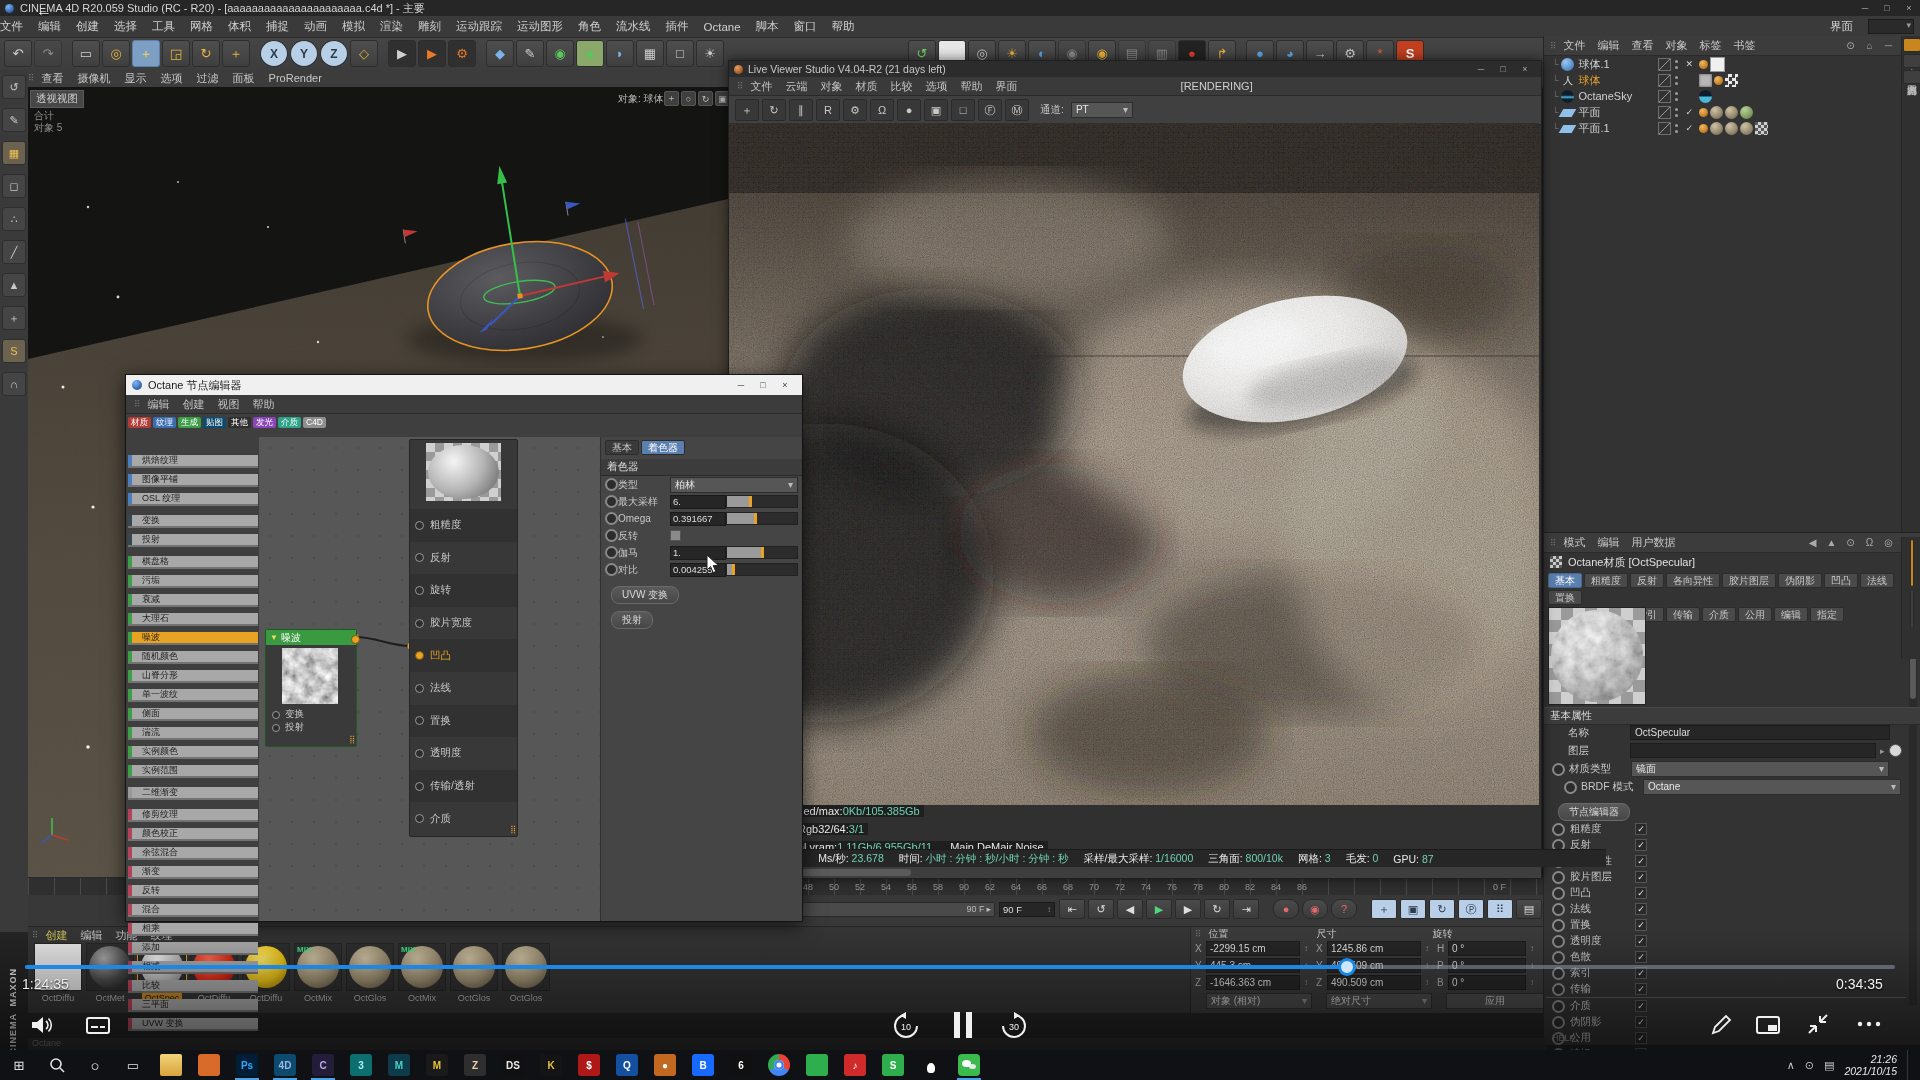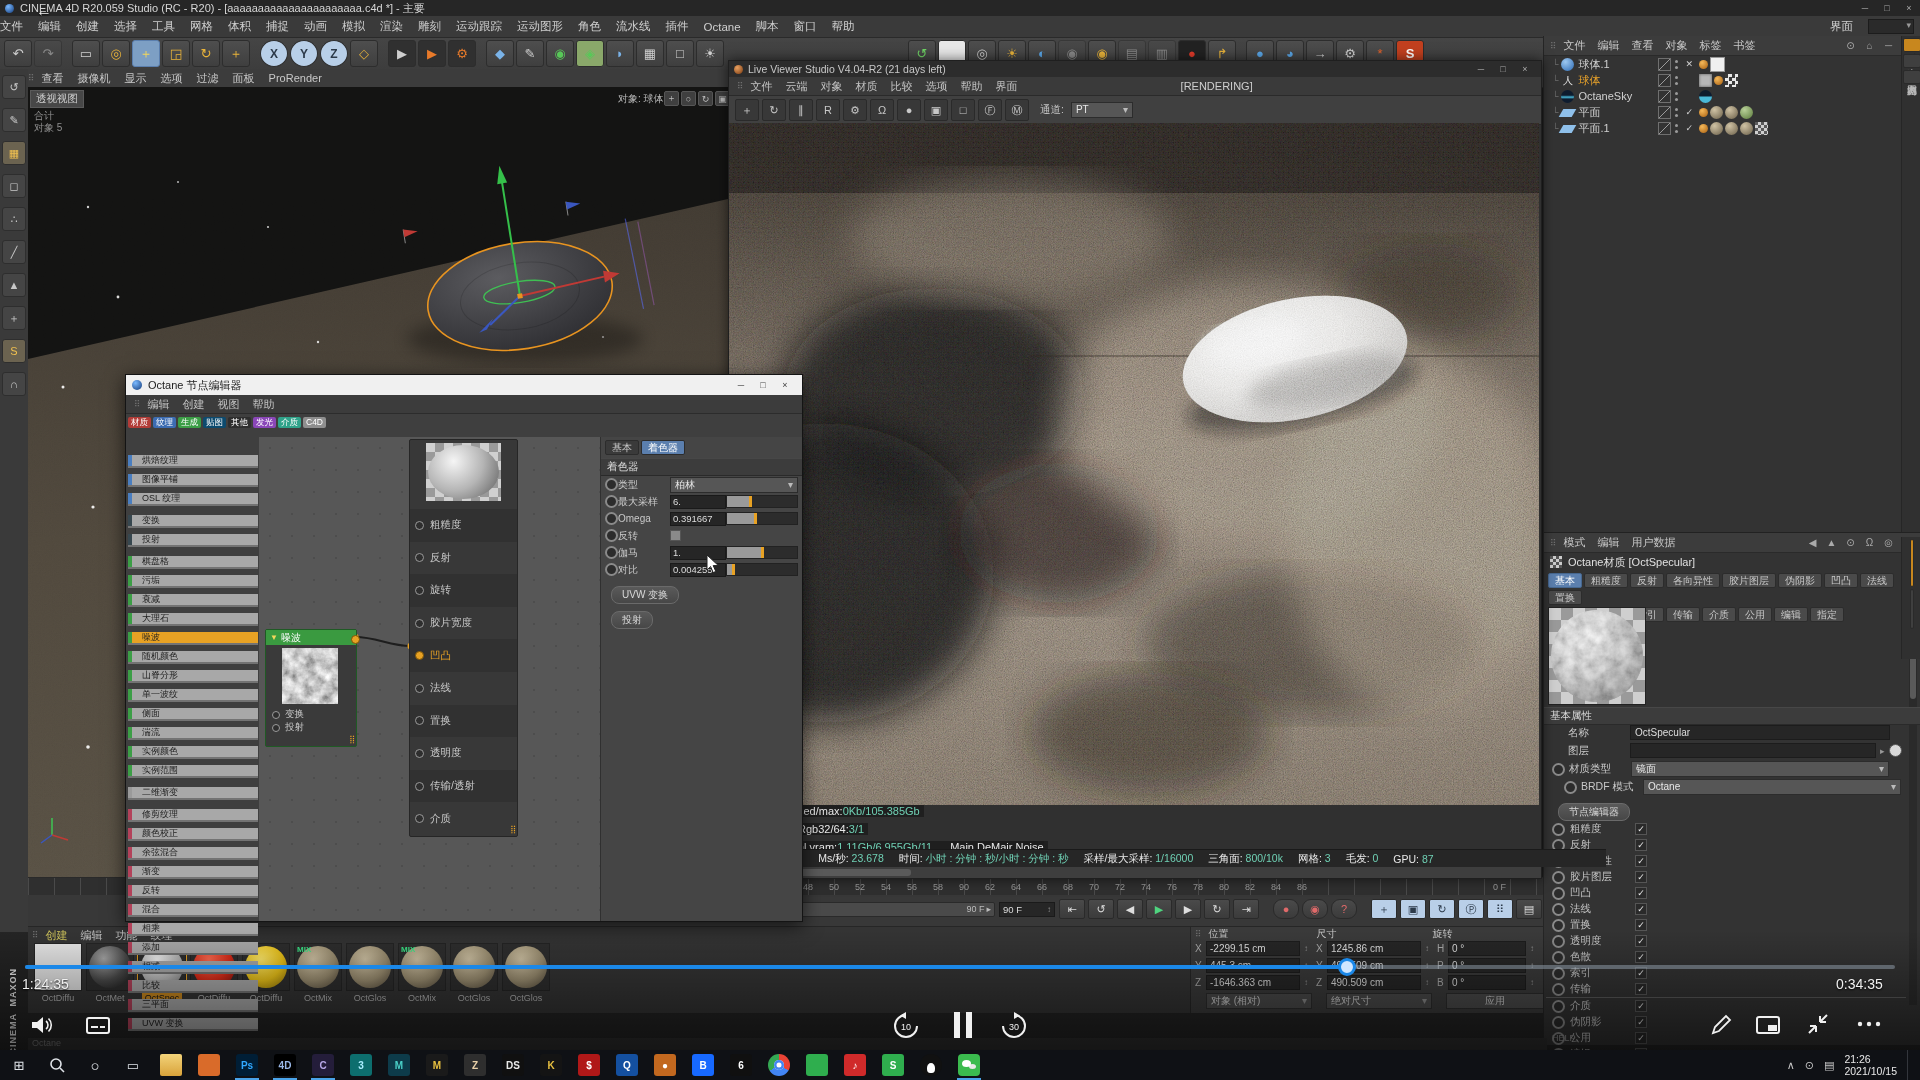--- a/index.html
+++ b/index.html
@@ -182,21 +182,21 @@
   .tbi.open::after{content:"";position:absolute;left:7px;right:7px;bottom:0;height:2px;background:#4aa3e8;}
   .sys{color:#dfe3e8;font-size:13px;}
   [data-kind="folder"] .tile{background:linear-gradient(#f2d37a,#d9a33a);border-radius:2px;}
   [data-kind="chrome"] .tile{border-radius:50%;background:conic-gradient(#ea4335 0 33%,#4285f4 0 66%,#34a853 0 100%);position:relative;}
   [data-kind="chrome"] .tile::after{content:"";position:absolute;left:6px;top:6px;width:10px;height:10px;border-radius:50%;background:#fff;box-shadow:inset 0 0 0 2.5px #4285f4;}
   [data-kind="qq"] .tile{border-radius:50%;background:#111;position:relative;}
   [data-kind="qq"] .tile::after{content:"";position:absolute;left:7px;top:9px;width:8px;height:10px;border-radius:50% 50% 40% 40%;background:#fff;}
   [data-kind="wechat"] .tile{background:#3bbb4e;position:relative;border-radius:4px;}
   [data-kind="wechat"] .tile::after{content:"";position:absolute;left:4px;top:6px;width:9px;height:7px;border-radius:50%;background:#fff;box-shadow:6px 3px 0 -1px #e8e8e8;}
   #tray{margin-left:auto;display:flex;align-items:center;gap:10px;padding-right:8px;}
-  #clock{color:#e8e8e8;font-size:10.5px;line-height:12px;}
+  #clock{text-align:right;color:#e8e8e8;font-size:10.5px;line-height:12px;font-style:italic;}
   
   #cursor{z-index:70;}
   .mi,.icon-btn,.lvt,.tl-btn,.nitem,.atab,.vtab,.chip,.tbi,.pillbtn{cursor:default;}
 </style>
 </head>
 <body>
 
 <div id="root">
 
   <svg width="0" height="0" style="position:absolute">
@@ -1464,21 +1464,21 @@
     <span class="tbi" data-kind="folder">
         <span class="tile"></span>
       </span>
         <span class="tbi" data-kind="tile">
         <span class="tile" style="background: rgb(217, 107, 42); color: rgb(255, 255, 255);"></span>
       </span>
         <span class="tbi open" data-kind="tile">
         <span class="tile" style="background: rgb(0, 30, 54); color: rgb(49, 168, 255);">Ps</span>
       </span>
         <span class="tbi open" data-kind="tile">
-        <span class="tile" style="background: #000000; color: rgb(154, 184, 232);">4D</span>
+        <span class="tile" style="background: #0c4a6e; color: rgb(154, 184, 232);">4D</span>
       </span>
         <span class="tbi open" data-kind="tile">
         <span class="tile" style="background: rgb(36, 29, 58); color: rgb(184, 168, 232);">C</span>
       </span>
         <span class="tbi" data-kind="tile">
         <span class="tile" style="background: rgb(13, 110, 110); color: rgb(170, 238, 255);">3</span>
       </span>
         <span class="tbi" data-kind="tile">
         <span class="tile" style="background: rgb(13, 59, 74); color: rgb(74, 208, 200);">M</span>
       </span>

